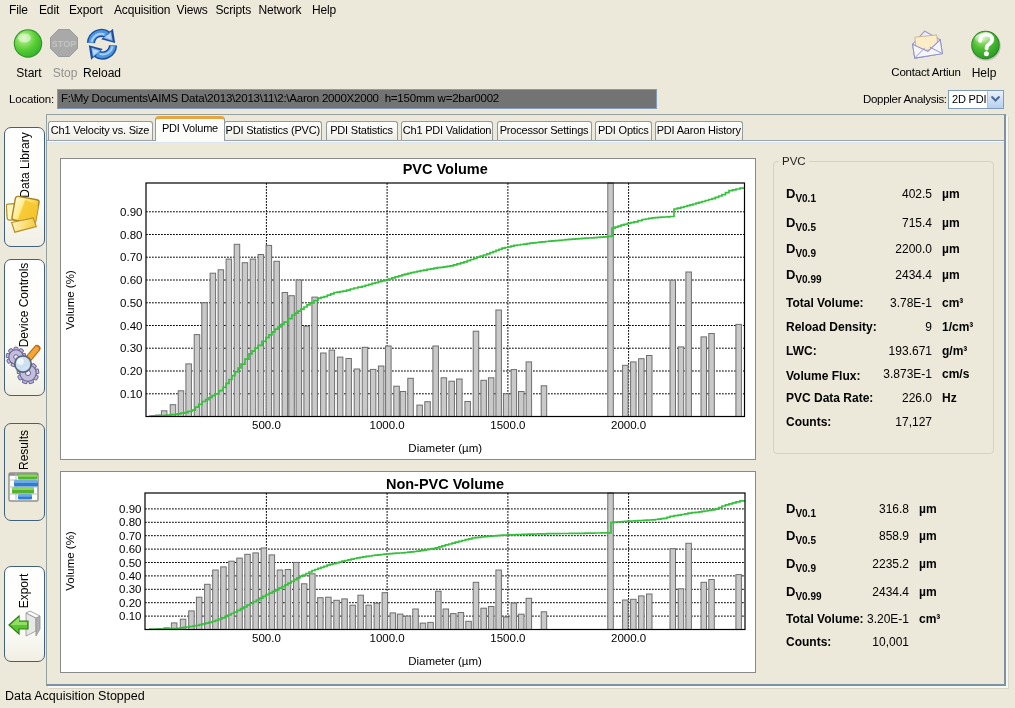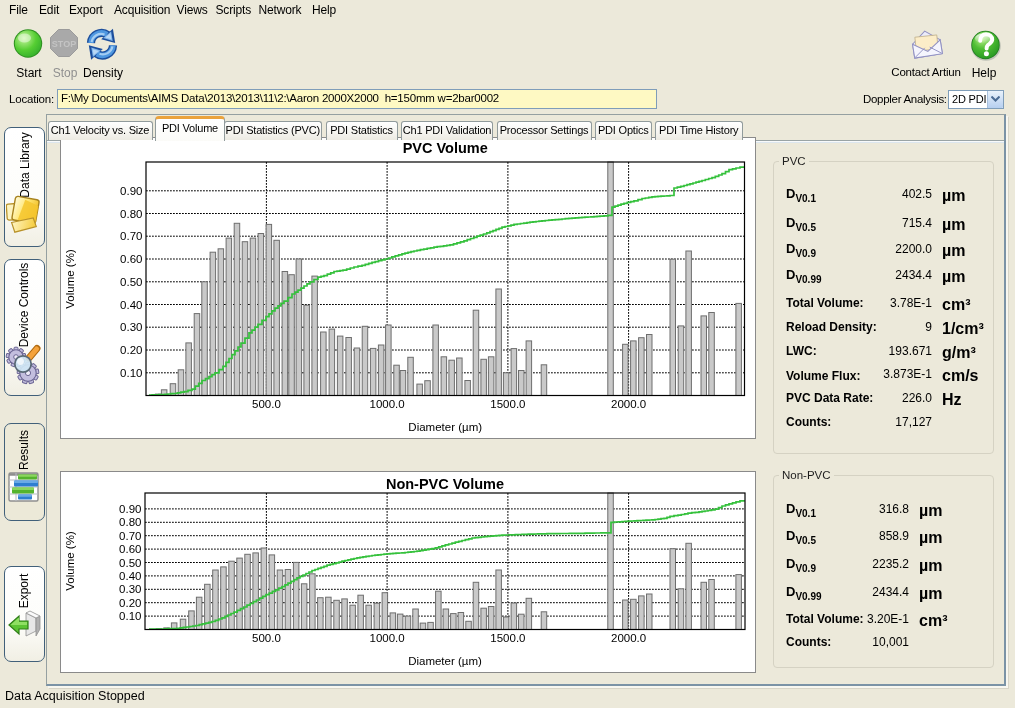--- a/index.html
+++ b/index.html
@@ -1,36 +1,36 @@
 <!DOCTYPE html>
 <html><head><meta charset="utf-8">
 <style>
 * { margin:0; padding:0; box-sizing:border-box; }
 html,body { width:1015px; height:708px; background:#ece9da; font-family:"Liberation Sans", sans-serif; position:relative; overflow:hidden; }
 .abs { position:absolute; }
 .mi { position:absolute; top:3px; font-size:12px; color:#000; letter-spacing:-0.15px; }
 .tlab { position:absolute; top:66px; font-size:12px; color:#000; text-align:center; white-space:nowrap; }
 .loclab { position:absolute; left:9px; top:93px; font-size:11.5px; letter-spacing:-0.2px; }
-.locfield { position:absolute; left:57px; top:89px; width:600px; height:20px; border:1px solid #7f9db9; background:#fef9c3; font-size:11.5px; letter-spacing:-0.22px; line-height:16px; padding-left:3px; color:#000; white-space:nowrap; overflow:hidden;}
+.locfield { position:absolute; left:57px; top:89px; width:600px; height:20px; border:1px solid #7f9db9; background:#737373; font-size:11.5px; letter-spacing:-0.22px; line-height:16px; padding-left:3px; color:#000; white-space:nowrap; overflow:hidden;}
 .doplab { position:absolute; left:863px; top:93px; font-size:11.5px; letter-spacing:-0.3px; }
 .combo { position:absolute; left:948px; top:90px; width:56px; height:19px; border:1px solid #7f9db9; background:#fff; font-size:11px; line-height:17px; padding-left:3px; letter-spacing:-0.2px; }
 .cbtn { position:absolute; right:0px; top:0px; width:16px; height:17px; background:linear-gradient(180deg,#e9f2fc,#cfe0f5 50%,#b6cff0); border-left:1px solid #a8c0dc; border-radius:0 1px 1px 0;}
 .cbtn svg { display:block; margin:5px auto 0; }
 .content { position:absolute; left:46px; top:114px; width:960px; height:572px; border:1px solid #95a0a1; border-right:2px solid #7b93a6; border-bottom:2px solid #7b93a6; background:#ece9da; box-shadow:2px 2px 0 #f8f7f0, 3px 3px 0 #d8d5c8; }
 .tabpage { position:absolute; left:0px; top:25px; right:0; bottom:0; border-top:1px solid #9aa4a5; background:#ece9da; box-shadow:inset 0 1px 0 #f8fafb, inset 0 2px 0 #dce6ee;}
 .tab { position:absolute; top:6px; height:19px; background:linear-gradient(180deg,#ffffff,#f5f4ef 60%,#eceae2); border:1px solid #919b9c; border-bottom:none; border-radius:3px 3px 0 0; font-size:11px; text-align:center; line-height:17px; color:#000; z-index:2; letter-spacing:-0.2px; white-space:nowrap; overflow:hidden;}
 .tab.active { top:1px; height:25px; background:linear-gradient(180deg,#ffffff,#fbfbf8); border-top:3px solid #eaa33d; border-radius:4px 4px 0 0; z-index:3; line-height:18px; }
 .panel { position:absolute; background:#fff; border:1px solid #8a8a8a; }
 .fs { position:absolute; border:1px solid #d5d2c3; border-radius:4px; }
 .fslegend { position:absolute; top:-7px; left:5px; background:#ece9da; padding:0 3px; font-size:11.5px; color:#1e1e1e;}
 .dlab { position:absolute; left:786px; font-size:13px; font-weight:bold; color:#000; }
 .dsub { font-size:10px; vertical-align:-4px; }
 .blab { position:absolute; left:786px; font-size:12px; font-weight:bold; color:#000; }
 .val { position:absolute; font-size:12px; text-align:right; color:#000; }
-.unit { position:absolute; font-size:16px; font-weight:bold; color:#000; }
+.unit { position:absolute; font-size:12px; font-weight:bold; color:#000; }
 .sbtn { position:absolute; border:1px solid #41607a; border-radius:7px; overflow:hidden; }
 .sbtxt { display:flex; align-items:center; justify-content:center; }
 .sbtxt span { transform:rotate(-90deg); white-space:nowrap; font-size:12px; color:#000; }
 .sbicon { position:absolute; left:50%; transform:translateX(-50%); }
 .status { position:absolute; left:5px; top:689px; font-size:12.5px; color:#000; }
 </style></head>
 <body>
 <span style="left:9px" class="mi">File</span>
 <span style="left:39px" class="mi">Edit</span>
 <span style="left:69px" class="mi">Export</span>
@@ -57,21 +57,21 @@
 <polygon points="26.1,4.4 27.7,14.0 18.2,11.0" fill="#85b8ec"></polygon>
 <path d="M6.6 15 A 9.6 9.6 0 0 1 19.5 7.6" fill="none" stroke="#a5cdf2" stroke-width="2.2"></path>
 <polygon points="25.4,6.2 26.3,12.2 20.3,10.4" fill="#b9d8f5"></polygon>
 </g>
       </defs>
 <use href="#ar"></use>
 <use href="#ar" transform="rotate(180 17 17.2)"></use>
 </svg></div>
 <div class="tlab" style="left:12px;width:34px">Start</div>
 <div class="tlab" style="left:48px;width:34px;color:#8f8f8f">Stop</div>
-<div class="tlab" style="left:83px;width:36px">Density</div>
+<div class="tlab" style="left:83px;width:36px">Reload</div>
 <div class="abs" style="left:907px;top:27px;width:38px;height:34px"><svg width="40" height="38" viewBox="0 0 40 38">
 <g transform="rotate(-9 20 19)">
 <path d="M6 15 L20 4 L34 15 L34 29 L6 29 Z" fill="#ececfa" stroke="#9191c2" stroke-width="1"></path>
 <rect x="9" y="9" width="22" height="14" fill="#fcedc8" stroke="#c0b08a" stroke-width="0.8" transform="rotate(3 20 16)"></rect>
 <path d="M6 15 L20 24.5 L34 15 L34 29 L6 29 Z" fill="#f5f5fd" stroke="#9191c2" stroke-width="1"></path>
 <path d="M6.5 28.5 L17.5 20.5 M33.5 28.5 L22.5 20.5" stroke="#9191c2" stroke-width="0.9"></path>
 </g>
 </svg></div>
 <div class="abs" style="left:968px;top:28px;width:33px;height:33px"><svg width="36" height="36" viewBox="0 0 36 36">
 <defs>
@@ -108,23 +108,23 @@
       </svg>
     </div></div>
 <div class="content">
 <div class="tab" style="left:0.5px;width:105px">Ch1 Velocity vs. Size</div>
     <div class="tab active" style="left:108px;width:70px">PDI Volume</div>
     <div class="tab" style="left:176.5px;width:98.5px">PDI Statistics (PVC)</div>
     <div class="tab" style="left:278.5px;width:72px">PDI Statistics</div>
     <div class="tab" style="left:354px;width:92px">Ch1 PDI Validation</div>
     <div class="tab" style="left:449.5px;width:95px">Processor Settings</div>
     <div class="tab" style="left:547.5px;width:57.5px">PDI Optics</div>
-    <div class="tab" style="left:608px;width:87.5px">PDI Time History</div>
+    <div class="tab" style="left:608px;width:87.5px">PDI Aaron History</div>
 <div class="tabpage"></div>
-<div class="panel" style="left:12.5px;top:22px;width:696px;height:302px">
+<div class="panel" style="left:12.5px;top:43px;width:696px;height:302px">
       <svg width="696" height="302" viewBox="0 0 696 302" style="position:absolute;left:0;top:0">
         <text x="384.2" y="14.5" text-anchor="middle" font-size="14.5" font-weight="bold" font-family="Liberation Sans, sans-serif">PVC Volume</text>
         <text x="13" y="141" text-anchor="middle" font-size="11.5" font-family="Liberation Sans, sans-serif" transform="rotate(-90 13 141)">Volume (%)</text>
         <line x1="85" y1="234.8" x2="683.5" y2="234.8" stroke="#000" stroke-width="1" stroke-dasharray="1.8,1.2"></line>
         <text x="81.5" y="238.8" text-anchor="end" font-size="11.5" font-family="Liberation Sans, sans-serif">0.10</text>
         <line x1="85" y1="212.0" x2="683.5" y2="212.0" stroke="#000" stroke-width="1" stroke-dasharray="1.8,1.2"></line>
         <text x="81.5" y="216.0" text-anchor="end" font-size="11.5" font-family="Liberation Sans, sans-serif">0.20</text>
         <line x1="85" y1="189.2" x2="683.5" y2="189.2" stroke="#000" stroke-width="1" stroke-dasharray="1.8,1.2"></line>
         <text x="81.5" y="193.2" text-anchor="end" font-size="11.5" font-family="Liberation Sans, sans-serif">0.30</text>
         <line x1="85" y1="166.5" x2="683.5" y2="166.5" stroke="#000" stroke-width="1" stroke-dasharray="1.8,1.2"></line>
@@ -303,23 +303,20 @@
         <rect x="647.8" y="107.5" width="5.5" height="50.0" fill="#c9c9c9" stroke="#6e6e6e" stroke-width="1"></rect>
         <rect x="674.9" y="102.6" width="5.5" height="54.9" fill="#c9c9c9" stroke="#6e6e6e" stroke-width="1"></rect>
         <path d="M88.0 157.2 H91.2 V157.2 H94.5 V157.1 H97.8 V157.0 H101.0 V157.0 H104.0 V156.9 H107.0 V156.7 H110.0 V156.6 H113.0 V156.5 H116.0 V156.4 H119.2 V155.9 H122.3 V155.4 H125.5 V155.0 H128.7 V154.5 H131.8 V154.0 H135.0 V153.5 H138.2 V152.7 H141.4 V151.9 H144.6 V151.1 H147.8 V150.3 H151.0 V149.5 H154.3 V148.3 H157.7 V147.0 H161.0 V145.8 H164.0 V144.4 H167.0 V143.0 H170.0 V141.5 H173.0 V140.1 H176.2 V138.4 H179.5 V136.7 H182.8 V135.0 H186.0 V133.2 H189.2 V131.5 H192.3 V129.7 H195.5 V128.0 H198.7 V126.2 H201.8 V124.4 H205.0 V122.7 H208.2 V121.1 H211.4 V119.4 H214.6 V117.8 H217.8 V116.2 H221.0 V114.6 H224.0 V112.9 H227.0 V111.1 H230.0 V109.4 H233.0 V107.7 H236.0 V105.9 H239.0 V104.4 H242.0 V103.0 H245.0 V101.5 H248.0 V100.0 H251.0 V98.5 H254.0 V97.5 H257.0 V96.4 H260.0 V95.3 H263.0 V94.3 H266.0 V93.2 H269.0 V92.4 H272.0 V91.6 H275.0 V90.8 H278.0 V90.0 H281.0 V89.2 H284.0 V88.5 H287.0 V87.8 H290.0 V87.1 H293.0 V86.5 H296.0 V85.8 H299.0 V85.4 H302.0 V84.9 H305.0 V84.4 H308.0 V84.0 H311.0 V83.5 H314.0 V83.2 H317.0 V82.8 H320.0 V82.5 H323.0 V82.1 H326.0 V81.8 H329.0 V81.6 H332.0 V81.4 H335.0 V81.2 H338.0 V81.0 H341.0 V80.9 H344.0 V80.5 H347.0 V80.2 H350.0 V79.8 H353.0 V79.5 H356.0 V79.1 H359.0 V78.6 H362.0 V78.1 H365.0 V77.7 H368.0 V77.2 H371.0 V76.7 H374.3 V75.8 H377.7 V74.8 H381.0 V73.9 H384.3 V72.9 H387.7 V72.0 H391.0 V71.1 H394.3 V70.2 H397.7 V69.4 H401.0 V68.5 H404.3 V67.7 H407.7 V66.8 H411.0 V66.0 H414.0 V65.7 H417.0 V65.3 H420.0 V65.0 H423.0 V64.7 H426.0 V64.4 H429.0 V64.1 H432.0 V63.9 H435.0 V63.6 H438.0 V63.4 H441.0 V63.2 H444.3 V63.0 H447.7 V62.9 H451.0 V62.8 H454.3 V62.6 H457.7 V62.5 H461.0 V62.4 H464.1 V62.3 H467.2 V62.2 H470.4 V62.1 H473.5 V62.0 H476.6 V61.9 H479.8 V61.9 H482.9 V61.8 H486.0 V61.7 H489.2 V61.7 H492.4 V61.6 H495.5 V61.6 H498.7 V61.5 H501.9 V61.5 H505.1 V61.5 H508.3 V61.4 H511.5 V61.4 H514.6 V61.4 H517.8 V61.3 H521.0 V61.3 H524.1 V61.2 H527.2 V61.2 H530.4 V61.1 H533.5 V61.0 H536.6 V61.0 H539.8 V60.9 H542.9 V60.8 H546.0 V60.8 H550.0 V50.3 H553.7 V50.0 H557.3 V49.8 H561.0 V49.5 H564.0 V49.3 H567.0 V49.2 H570.0 V49.0 H573.0 V48.9 H576.0 V48.7 H579.0 V48.5 H582.0 V48.4 H585.0 V48.2 H588.0 V48.0 H591.0 V47.9 H594.0 V47.5 H597.0 V47.1 H600.0 V46.7 H603.0 V46.3 H606.0 V45.3 H609.0 V44.3 H613.0 V43.7 H617.0 V43.2 H620.3 V42.5 H623.7 V41.9 H627.0 V41.2 H630.7 V40.7 H634.3 V40.3 H638.0 V39.8 H641.0 V39.4 H644.0 V39.0 H647.0 V38.5 H650.5 V37.8 H654.0 V37.2 H657.5 V35.6 H661.0 V34.0 H664.5 V32.9 H668.0 V31.8 H671.5 V30.8 H675.0 V29.8 H679.0 V28.9 H683.0 V28.1" fill="none" stroke="#35c13c" stroke-width="1.7"></path>
         <rect x="84" y="21" width="600" height="136.5" fill="none" stroke="#000" stroke-width="1.2"></rect>
         <text x="384.0" y="193.0" text-anchor="middle" font-size="11.5" font-family="Liberation Sans, sans-serif">Diameter (µm)</text>
       </svg>
     </div>
 <div class="fs" style="left:726px;top:45.5px;width:221px;height:293px">
       <div class="fslegend">PVC</div>
     </div>
-<div class="fs" style="left:726px;top:360px;width:221px;height:193px">
-      <div class="fslegend">Non-PVC</div>
-    </div>
 </div>
 <div class="dlab" style="top:186px">D<span class="dsub">V0.1</span></div>
 <div class="val" style="top:187px;width:232px;left:700px">402.5</div>
 <div class="unit" style="top:187px;left:942px">µm</div>
 <div class="dlab" style="top:215px">D<span class="dsub">V0.5</span></div>
 <div class="val" style="top:216px;width:232px;left:700px">715.4</div>
 <div class="unit" style="top:216px;left:942px">µm</div>
 <div class="dlab" style="top:241px">D<span class="dsub">V0.9</span></div>
 <div class="val" style="top:242px;width:232px;left:700px">2200.0</div>
 <div class="unit" style="top:242px;left:942px">µm</div>

